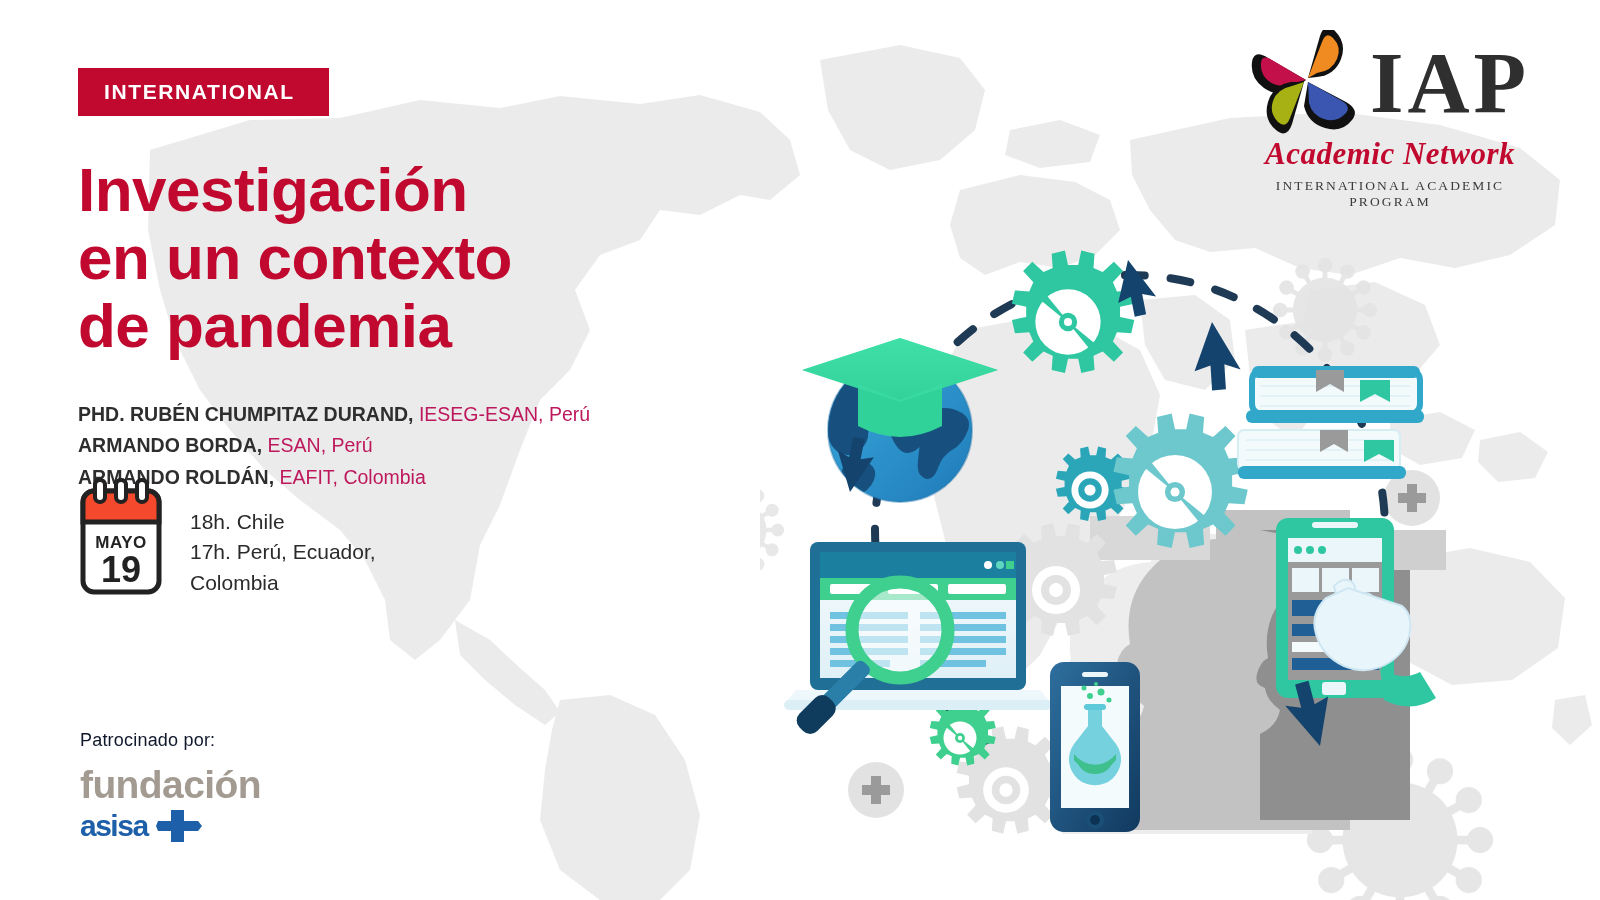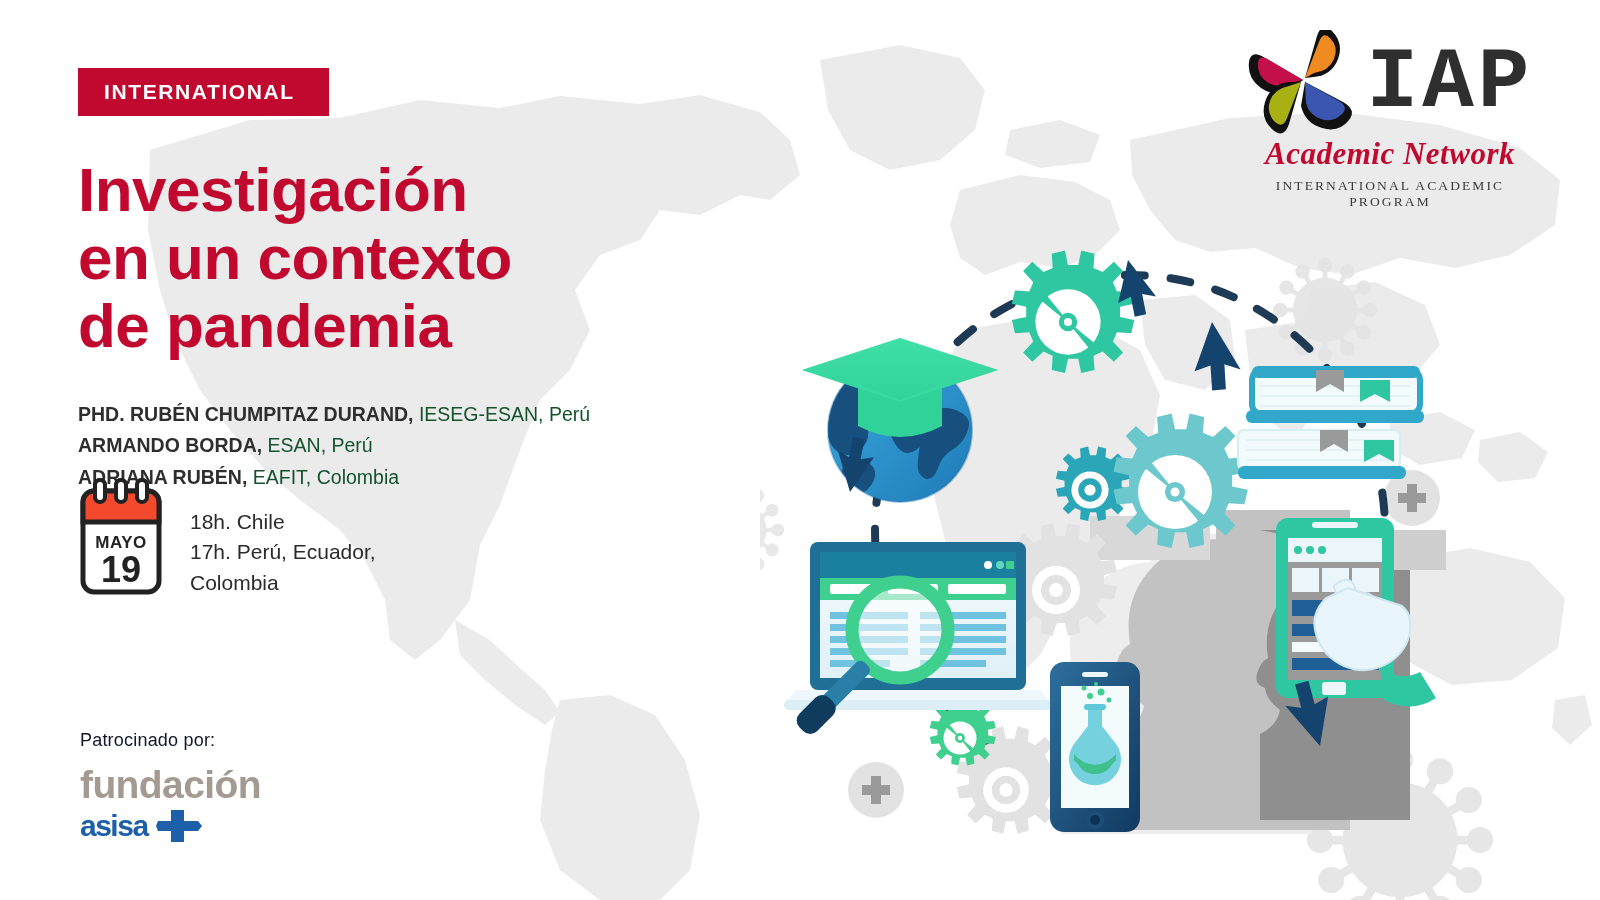--- a/index.html
+++ b/index.html
@@ -51,21 +51,21 @@
   .title .tline { display:block; white-space:nowrap; }
 
   .speakers {
     margin-top:38px;
     font-size:19.5px;
     line-height:1.62;
     color:#3b3b3b;
   }
   .speakers .srow { white-space:nowrap; }
   .speakers .sname { font-weight:bold; color:#2e2e2e; }
-  .speakers .saff { font-weight:normal; color:#14532d; }
+  .speakers .saff { font-weight:normal; color:#be185d; }
 
   
   .datetime {
     position:absolute;
     left:78px; top:478px;
     display:flex;
     align-items:flex-start;
     z-index:5;
   }
   .cal-icon { width:86px; height:118px; flex:0 0 auto; }
@@ -119,21 +119,21 @@
     width:300px;
     text-align:center;
     z-index:6;
   }
   .iap-top {
     display:flex;
     align-items:center;
     justify-content:center;
   }
   .iap-letters {
-    font-family:Liberation Mono, monospace;
+    font-family:Liberation Serif, serif;
     font-size:86px;
     font-weight:bold;
     color:#2f2f2f;
     letter-spacing:4px;
     line-height:1;
     margin-left:8px;
   }
   .iap-script {
     font-family:"Liberation Serif", serif;
     font-style:italic;
@@ -552,21 +552,21 @@
     </div>
 
     <div class="speakers">
       <div class="srow">
         <span class="sname">PHD. RUBÉN CHUMPITAZ DURAND,</span><span class="saff"> IESEG-ESAN, Perú</span>
       </div>
       <div class="srow">
         <span class="sname">ARMANDO BORDA,</span><span class="saff"> ESAN, Perú</span>
       </div>
       <div class="srow">
-        <span class="sname">ADRIANA RUBÉN,</span><span class="saff"> EAFIT, Colombia</span>
+        <span class="sname">ARMANDO ROLDÁN,</span><span class="saff"> EAFIT, Colombia</span>
       </div>
     </div>
   </div>
 
   <div class="datetime">
     <svg class="cal-icon" viewBox="0 0 86 118" aria-hidden="true">
 
       <g stroke="#222222" stroke-width="4" fill="#ffffff">
         <rect x="17" y="2" width="10" height="22" rx="5"></rect>
         <rect x="38" y="2" width="10" height="22" rx="5"></rect>

